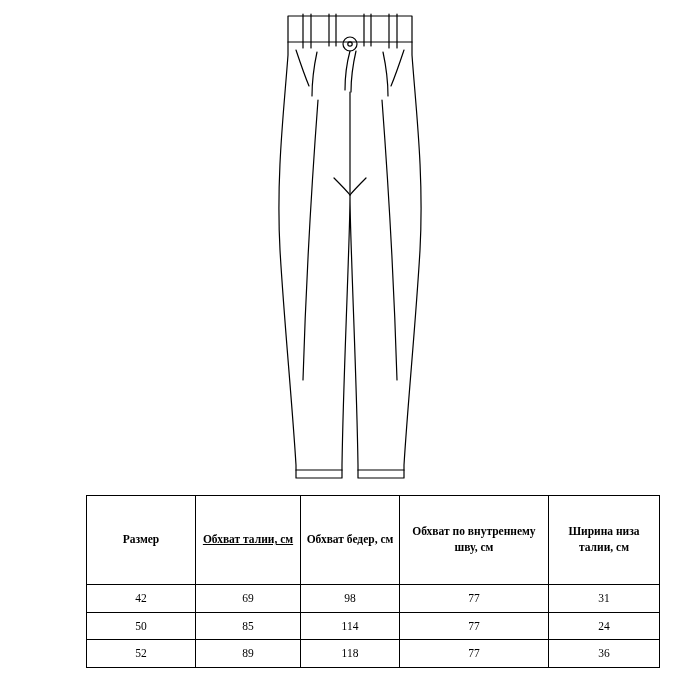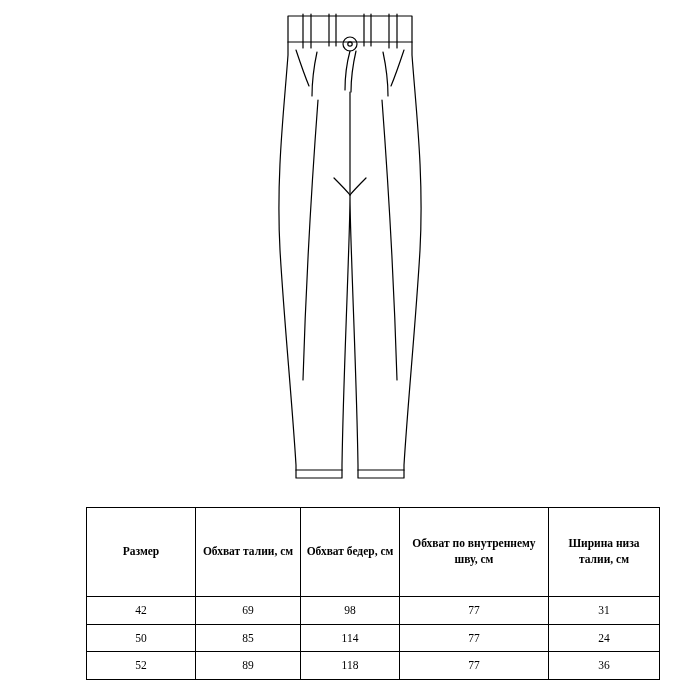--- a/index.html
+++ b/index.html
@@ -23,21 +23,21 @@
   #illustration {
     position: absolute;
     left: 0;
     top: 0;
     width: 700px;
     height: 490px;
   }
   #size-table {
     position: absolute;
     left: 86px;
-    top: 507px;
+    top: 495px;
     width: 528px;
     border-collapse: collapse;
     table-layout: fixed;
   }
   #size-table td, #size-table th {
     border: 1px solid #000000;
     text-align: center;
     vertical-align: middle;
     font-size: 11.5px;
     font-family: "Liberation Serif", serif;
@@ -47,21 +47,21 @@
     height: 84px;
     font-weight: bold;
     line-height: 1.35;
     padding: 2px 4px;
   }
   #size-table tbody td {
     height: 18.5px;
     font-weight: normal;
   }
   .col-size { width: 100px; }
-  .col-waist { width: 96px; }
+  .col-waist { width: 96px; text-decoration: underline; }
   .col-hip { width: 90px; }
   .col-inseam { width: 140px; }
   .col-bottom { width: 102px; }
 </style>
 </head>
 <body>
 
 <div id="page">
 
   <div id="illustration">

